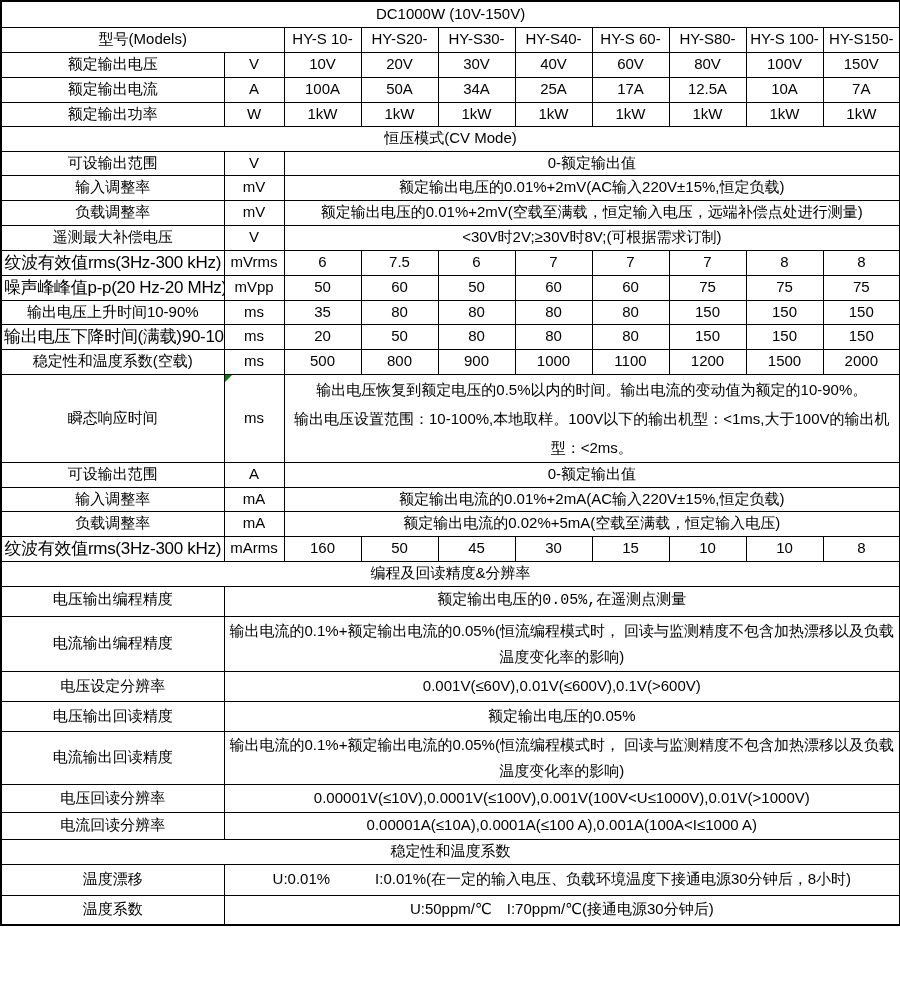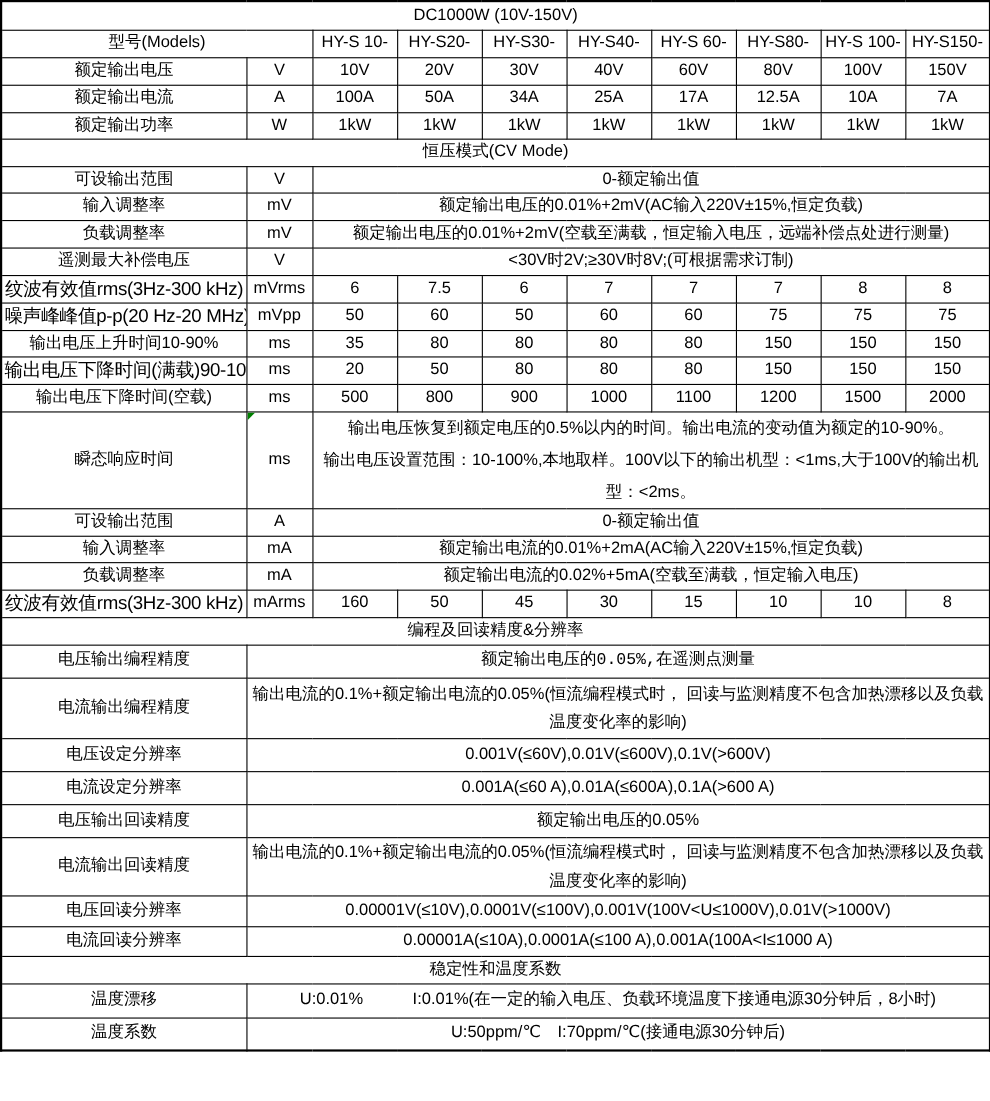--- a/index.html
+++ b/index.html
@@ -180,21 +180,21 @@
           <td>20</td>
           <td>50</td>
           <td>80</td>
           <td>80</td>
           <td>80</td>
           <td>150</td>
           <td>150</td>
           <td>150</td>
         </tr>
         <tr style="height: 25px;">
-          <td class="lab">输出电压下降时间(空载)</td>
+          <td class="lab">稳定性和温度系数(空载)</td>
           <td>ms</td>
           <td>500</td>
           <td>800</td>
           <td>900</td>
           <td>1000</td>
           <td>1100</td>
           <td>1200</td>
           <td>1500</td>
           <td>2000</td>
         </tr>
@@ -242,24 +242,20 @@
         <tr style="height: 55px;">
           <td class="lab">电流输出编程精度</td>
           <td colspan="9" class="pre" style="line-height: 26px;">输出电流的0.1%+额定输出电流的0.05%(恒流编程模式时， 回读与监测精度不包含加热漂移以及负载
 温度变化率的影响)</td>
         </tr>
         <tr style="height: 30px; margin-top: 17px;">
           <td class="lab">电压设定分辨率</td>
           <td colspan="9">0.001V(≤60V),0.01V(≤600V),0.1V(&gt;600V)</td>
         </tr>
         <tr style="height: 30px;">
-          <td class="lab">电流设定分辨率</td>
-          <td colspan="9">0.001A(≤60 A),0.01A(≤600A),0.1A(&gt;600 A)</td>
-        </tr>
-        <tr style="height: 30px;">
           <td class="lab">电压输出回读精度</td>
           <td colspan="9">额定输出电压的0.05%</td>
         </tr>
         <tr style="height: 50px;">
           <td class="lab">电流输出回读精度</td>
           <td colspan="9" class="pre" style="line-height: 26px;">输出电流的0.1%+额定输出电流的0.05%(恒流编程模式时， 回读与监测精度不包含加热漂移以及负载
 温度变化率的影响)</td>
         </tr>
         <tr style="height: 28px;">
           <td class="lab">电压回读分辨率</td>

